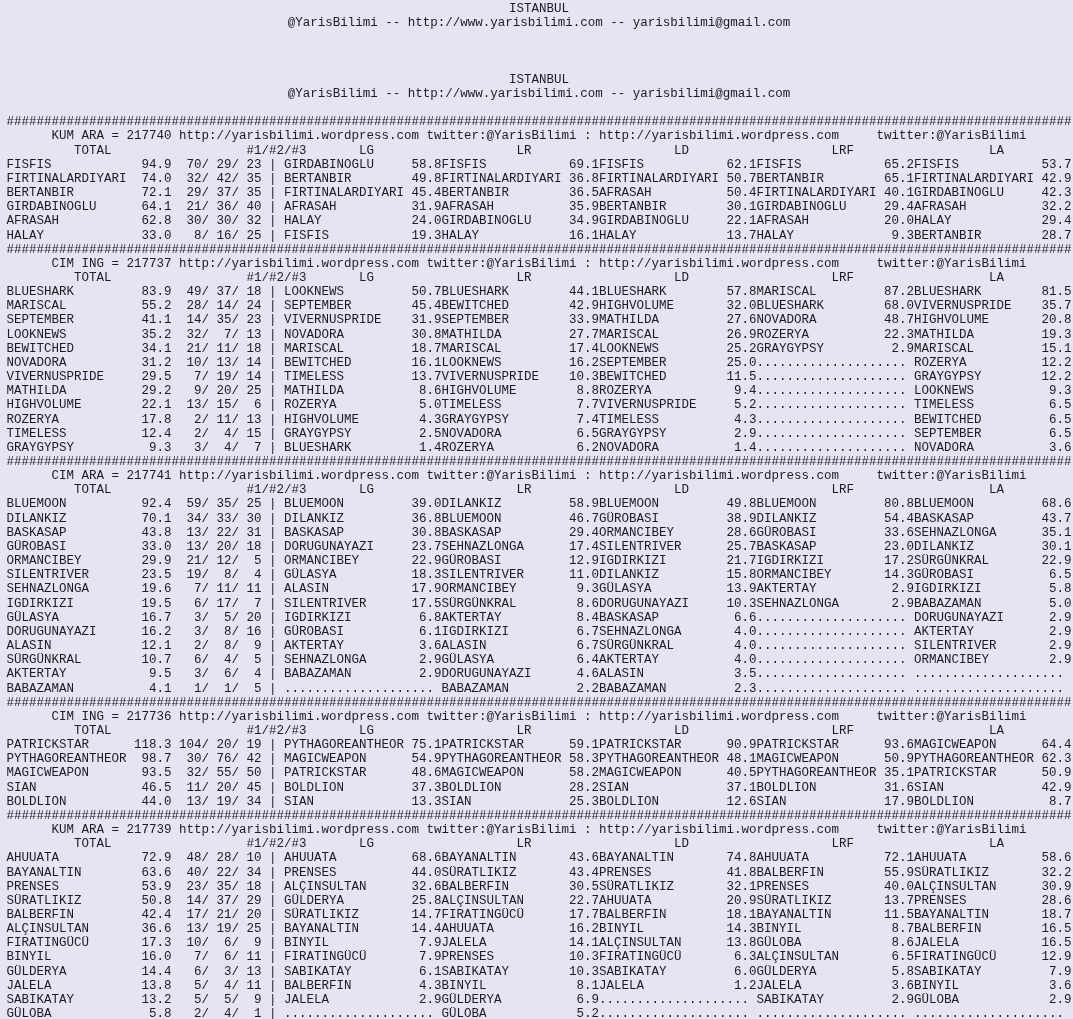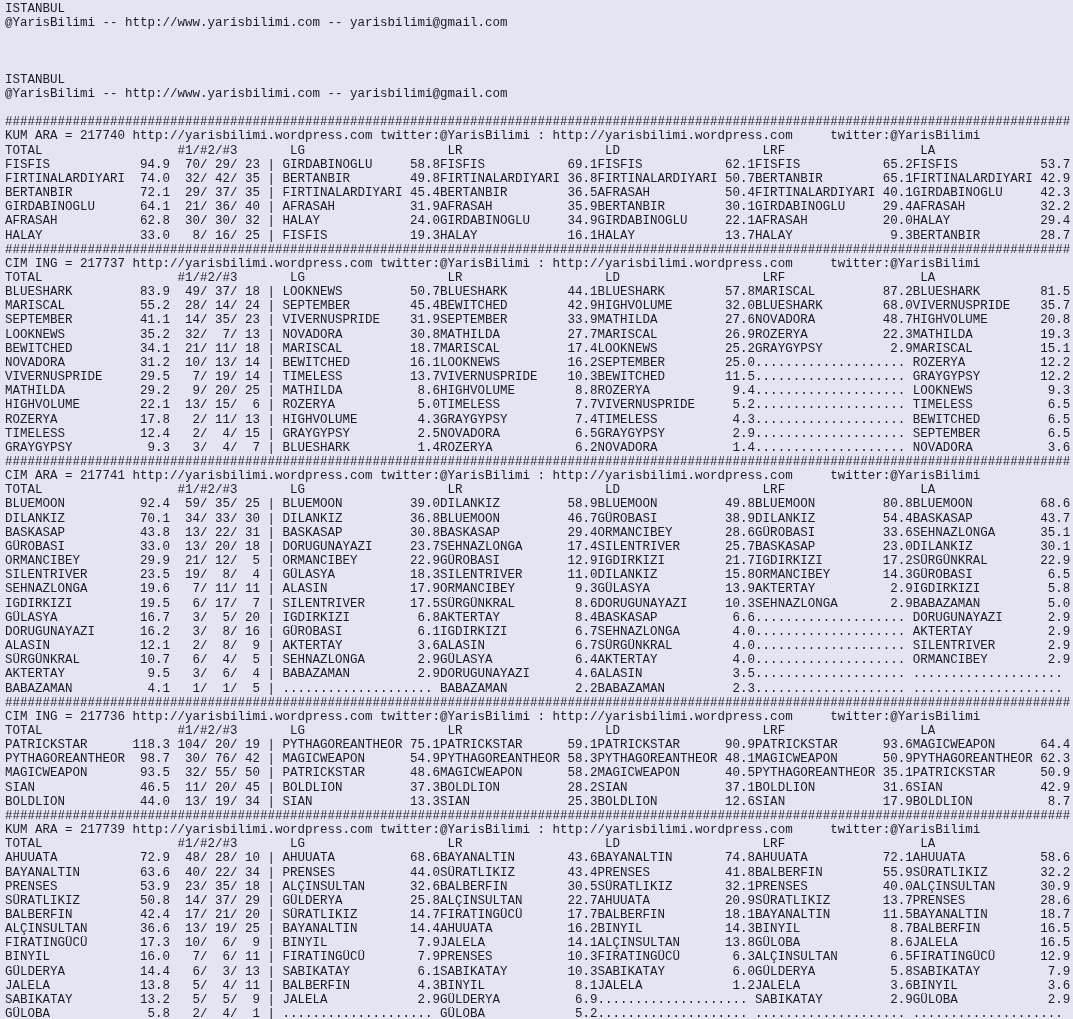--- a/index.html
+++ b/index.html
@@ -5,20 +5,21 @@
   html, body { margin: 0; padding: 0; }
   body {
     width: 1073px;
     height: 1019px;
     background: #e4e4f2;
     overflow: hidden;
   }
   .viewer {
     width: 100%;
     height: 100%;
+    text-align: center;
   }
   pre.report {
     margin: 0;
     padding: 2px 0 0 5px;
     font-family: "Liberation Mono", "DejaVu Sans Mono", monospace;
     font-size: 12.5px;
     line-height: 14.15px;
     color: #1c1c24;
     white-space: pre;
   }

